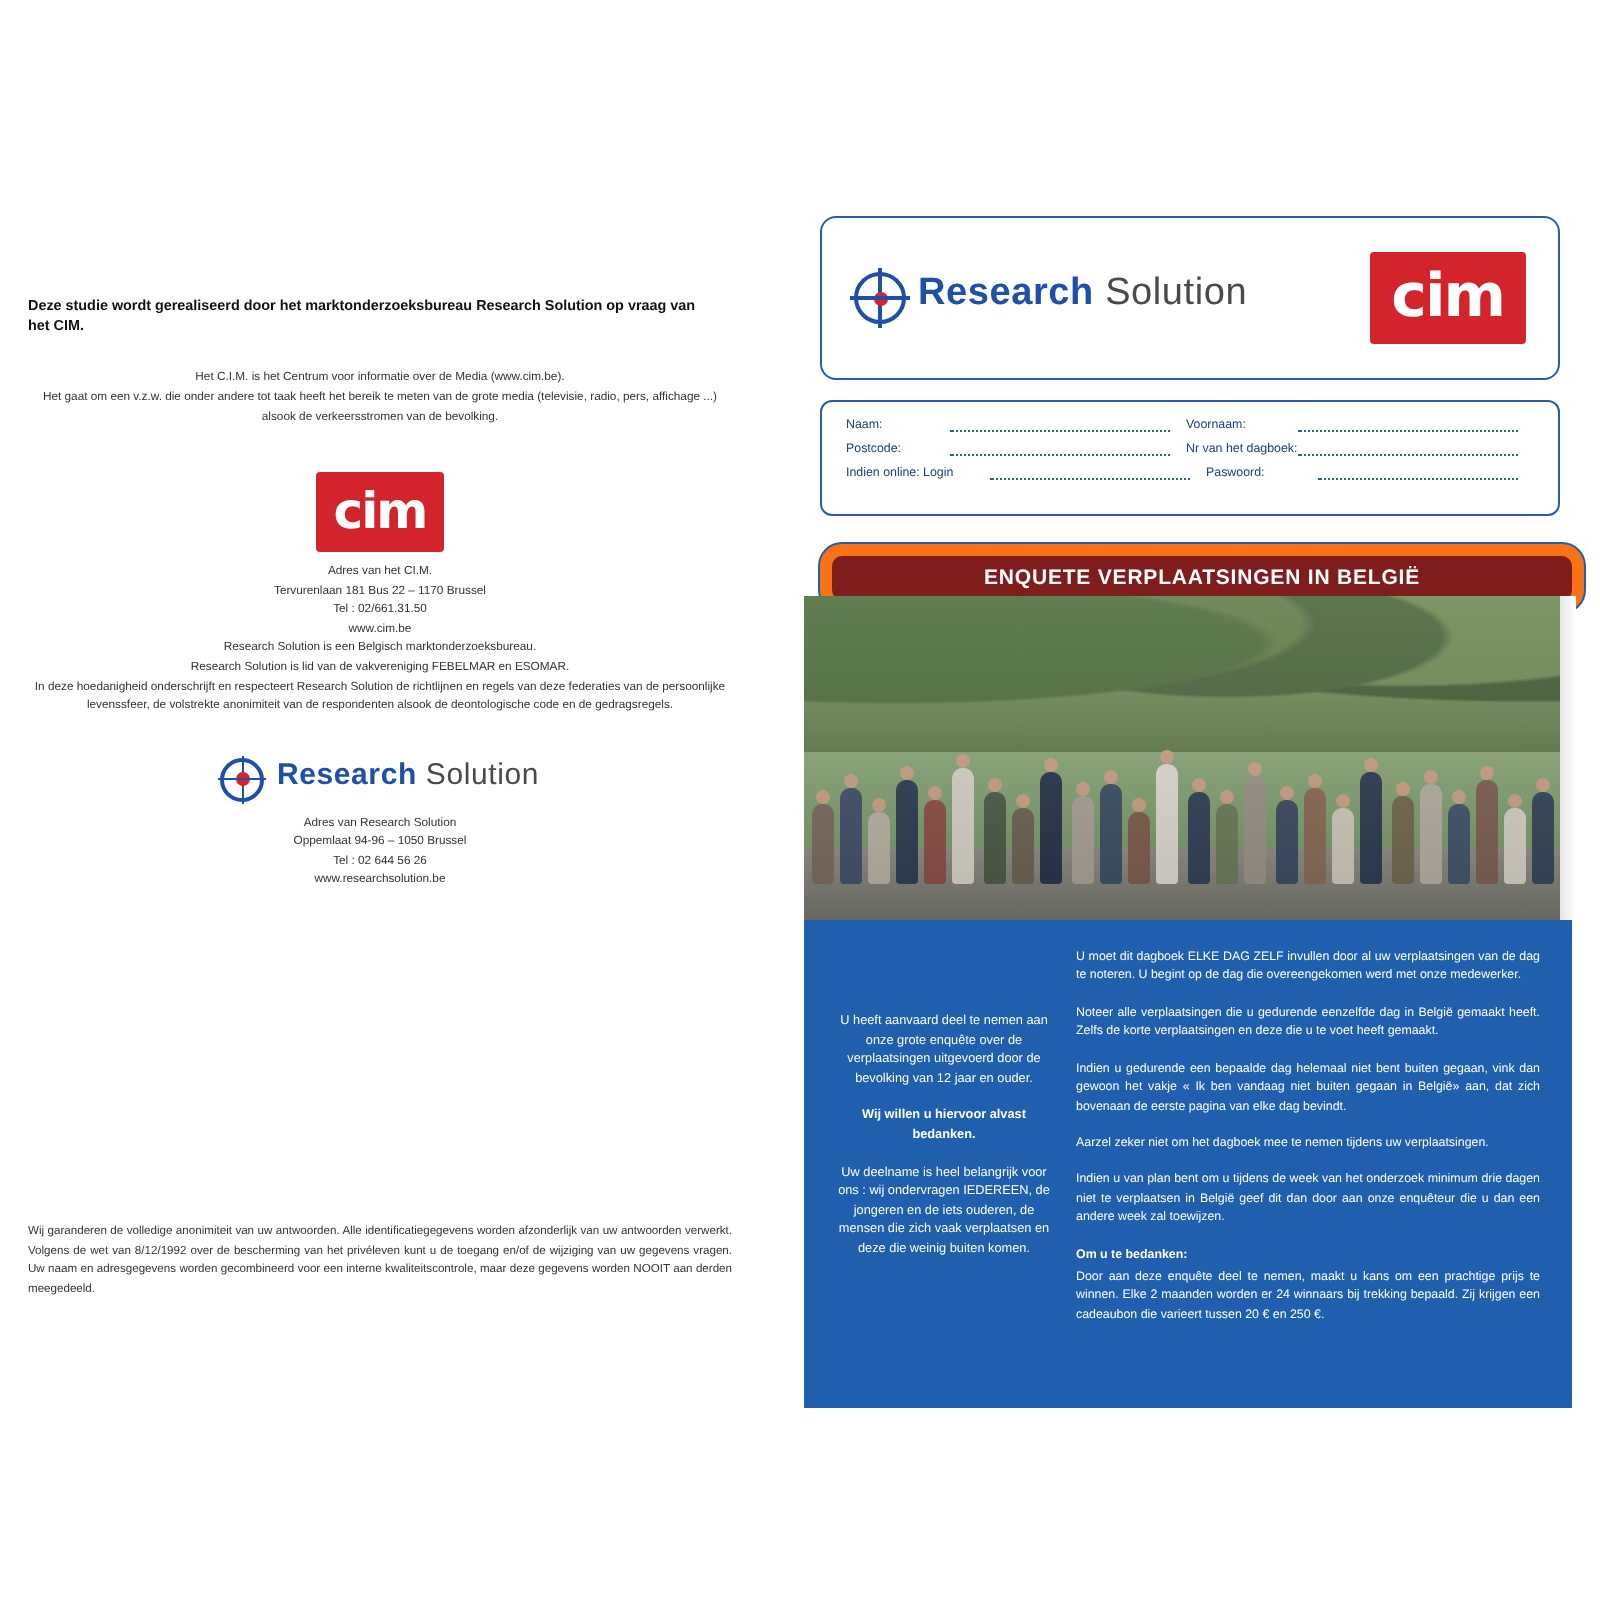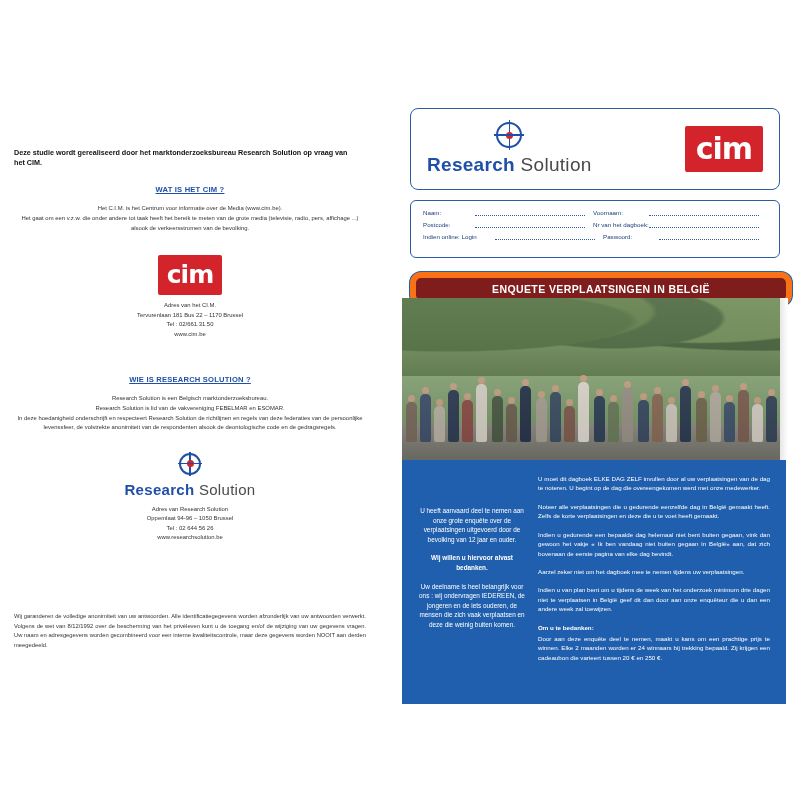--- a/index.html
+++ b/index.html
@@ -30,21 +30,21 @@
   
   .cim-logo{
     display:inline-block;background:#d3242b;color:#fff;
     font-family:"DejaVu Sans", sans-serif;
     font-weight:bold;font-size:25px;line-height:40px;
     padding:0 9px 0 9px;border-radius:2px;position:relative;
     letter-spacing:-1px;
   }
 
   
-  .rs-logo{display:flex;align-items:center;justify-content:center;gap:6px;flex-direction:column;}
+  .rs-logo{display:flex;justify-content:center;gap:6px;}
   .rs-mark{
     width:22px;height:22px;border-radius:50%;
     border:2px solid #1f4fa8;position:relative;box-sizing:border-box;
   }
   .rs-mark:before,.rs-mark:after{
     content:"";position:absolute;background:#1f4fa8;
   }
   .rs-mark:before{left:50%;top:-3px;width:1.6px;height:24px;margin-left:-.8px;}
   .rs-mark:after{top:50%;left:-3px;height:1.6px;width:24px;margin-top:-.8px;}
   .rs-mark .dot{
@@ -154,35 +154,33 @@
 </style>
 </head>
 <body>
 
 <div class="page">
 
   <div class="left">
 
     <p class="left-intro">Deze studie wordt gerealiseerd door het marktonderzoeksbureau Research Solution op vraag van het CIM.</p>
 
-    <div class="blue-head">WAT IS HET CIM ?</div>
     <div class="sm ctr blk" style="white-space:pre-line;margin-bottom:22px;">Het C.I.M. is het Centrum voor informatie over de Media (www.cim.be).
 Het gaat om een v.z.w. die onder andere tot taak heeft het bereik te meten van de grote media (televisie, radio, pers, affichage ...) alsook de verkeersstromen van de bevolking.</div>
 
     <div class="ctr">
       <span class="cim-logo">cim</span>
     </div>
     <div class="sm ctr" style="margin-top:6px;">
       <div>Adres van het CI.M.</div>
       <div>Tervurenlaan 181 Bus 22 – 1170 Brussel</div>
       <div>Tel : 02/661.31.50</div>
       <div>www.cim.be</div>
     </div>
 
-    <div class="blue-head" style="margin-top:36px;">WIE IS RESEARCH SOLUTION ?</div>
     <div class="sm ctr" style="white-space:pre-line;margin-bottom:20px;">Research Solution is een Belgisch marktonderzoeksbureau.
 Research Solution is lid van de vakvereniging FEBELMAR en ESOMAR.
 In deze hoedanigheid onderschrijft en respecteert Research Solution de richtlijnen en regels van deze federaties van de persoonlijke levenssfeer, de volstrekte anonimiteit van de respondenten alsook de deontologische code en de gedragsregels.</div>
 
     <div class="rs-logo">
       <span class="rs-mark">
           <span class="dot"></span>
         </span>
       <span class="rs-text"><span>Research</span> <span class="thin">Solution</span></span>
     </div>

